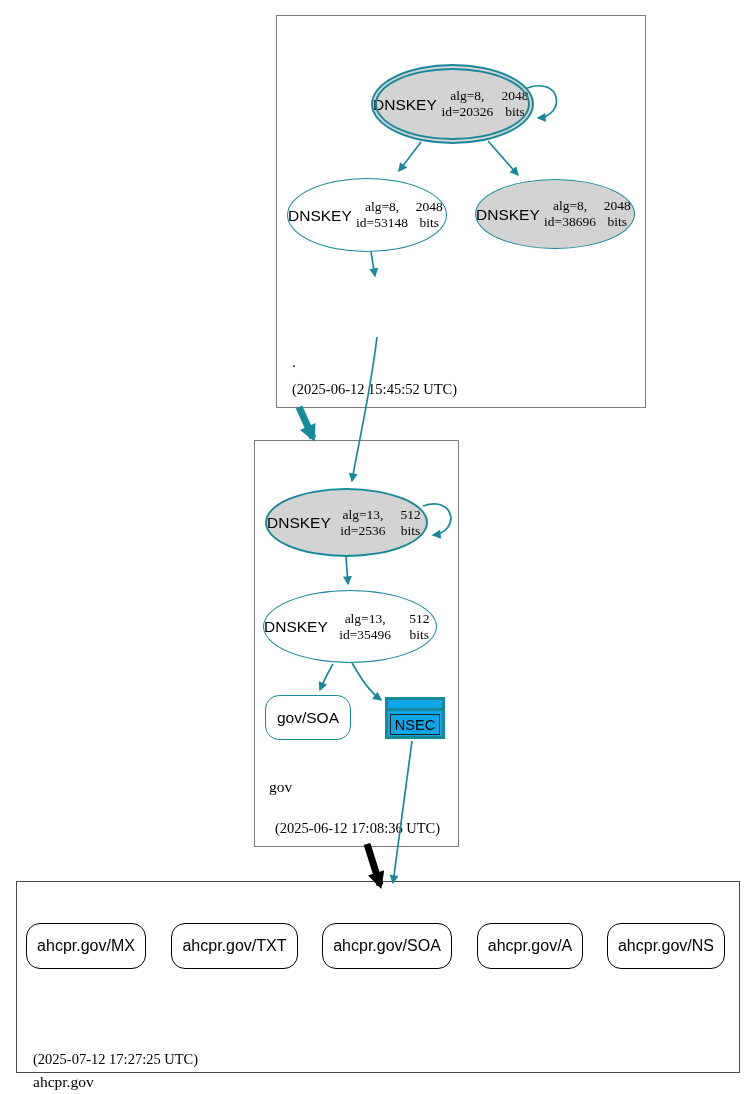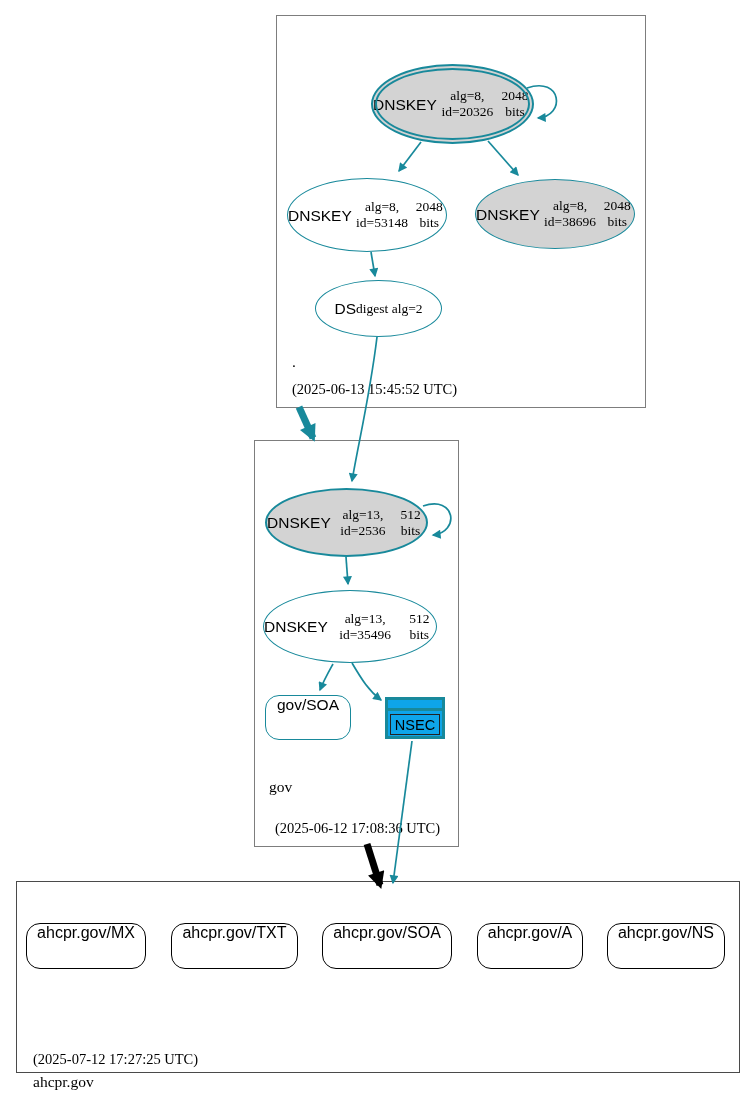--- a/index.html
+++ b/index.html
@@ -36,21 +36,21 @@
   #node-root-ksk { left:371px; top:64px;  width:163px; height:80px; }
   #node-root-zsk { left:287px; top:178px; width:160px; height:74px; }
   #node-root-standby { left:475px; top:179px; width:160px; height:70px; }
   #node-root-ds  { left:315px; top:280px; width:127px; height:57px; }
   #node-gov-ksk  { left:265px; top:488px; width:163px; height:69px; }
   #node-gov-zsk  { left:263px; top:590px; width:174px; height:73px; }
 
   
   .rrbox {
     position:absolute; background:#fff; box-sizing:border-box;
-    display:flex; justify-content:center;
+    display:flex; align-items:center; justify-content:center;
     border-radius:14px; font-size:16px; z-index:3;
   }
   #node-gov-soa { left:265px; top:695px; width:86px; height:45px; border:1.8px solid var(--teal); font-size:15.5px; }
   .rrset { border:1.6px solid #000; }
   #rr-mx  { left:26px;  top:923px; width:120px; height:46px; }
   #rr-txt { left:171px; top:923px; width:127px; height:46px; }
   #rr-soa { left:322px; top:923px; width:130px; height:46px; }
   #rr-a   { left:477px; top:923px; width:106px; height:46px; }
   #rr-ns  { left:607px; top:923px; width:118px; height:46px; }
 
@@ -71,21 +71,21 @@
 </head>
 <body>
 
 <div id="canvas">
 
   <div class="zone-box" id="zone-root"></div>
   <div class="zone-box" id="zone-gov"></div>
   <div class="zone-box" id="zone-ahcpr"></div>
 
   <span class="zone-label" style="left:292px; top:353px;">.</span>
-  <span class="zone-ts" style="left:292px; top:381px;">(2025-06-13 15:45:52 UTC)</span>
+  <span class="zone-ts" style="left:292px; top:381px;">(2025-06-12 15:45:52 UTC)</span>
 
   <span class="zone-label" style="left:269px; top:778px;">gov</span>
   <span class="zone-ts" style="left:275px; top:820px;">(2025-06-12 17:08:36 UTC)</span>
 
   <span class="zone-label" style="left:33px; top:1027px;margin-top:46px;">ahcpr.gov</span>
   <span class="zone-ts" style="left:33px; top:1051px;">(2025-07-12 17:27:25 UTC)</span>
 
   <div class="ellipse gray double" id="node-root-ksk">
     <span class="inner-ring"></span>
     <span class="node-title">DNSKEY</span>
@@ -98,24 +98,20 @@
     <span class="node-sub">alg=8, id=53148</span>
     <span class="node-sub">2048 bits</span>
   </div>
 
   <div class="ellipse gray" id="node-root-standby">
     <span class="node-title">DNSKEY</span>
     <span class="node-sub">alg=8, id=38696</span>
     <span class="node-sub">2048 bits</span>
   </div>
 
-  <div class="ellipse" id="node-root-ds">
-    <span class="node-title">DS</span>
-    <span class="node-sub">digest alg=2</span>
-  </div>
 
   <div class="ellipse gray thick" id="node-gov-ksk">
     <span class="node-title">DNSKEY</span>
     <span class="node-sub">alg=13, id=2536</span>
     <span class="node-sub">512 bits</span>
   </div>
 
   <div class="ellipse" id="node-gov-zsk">
     <span class="node-title">DNSKEY</span>
     <span class="node-sub">alg=13, id=35496</span>

